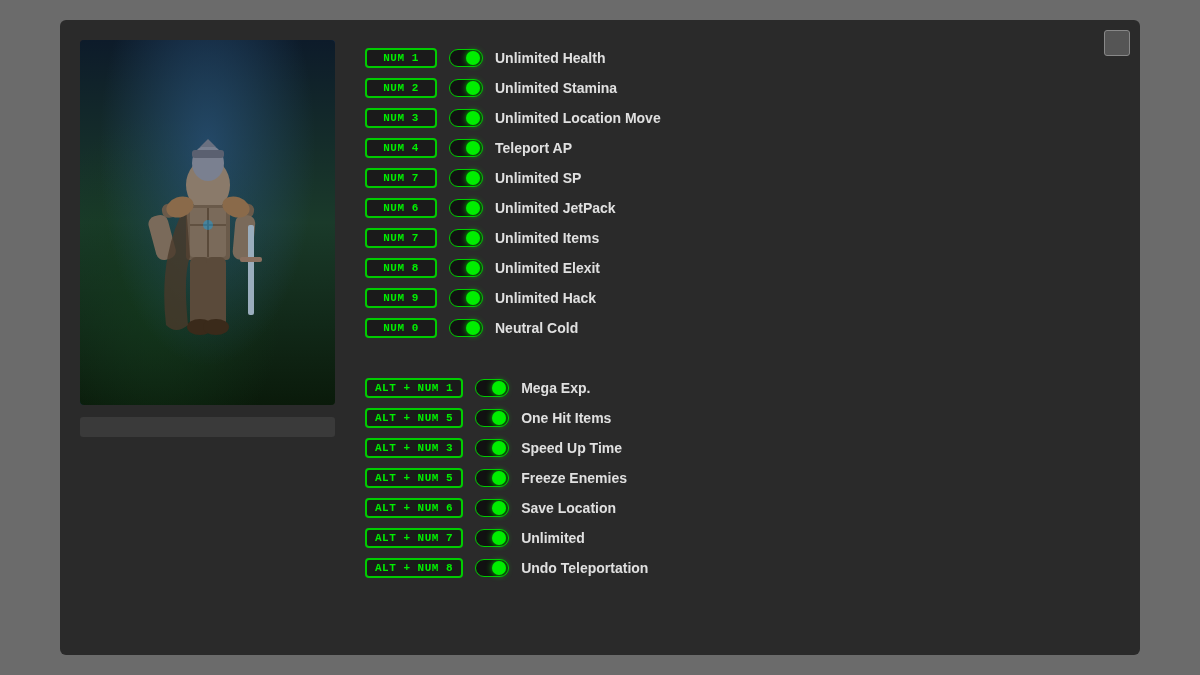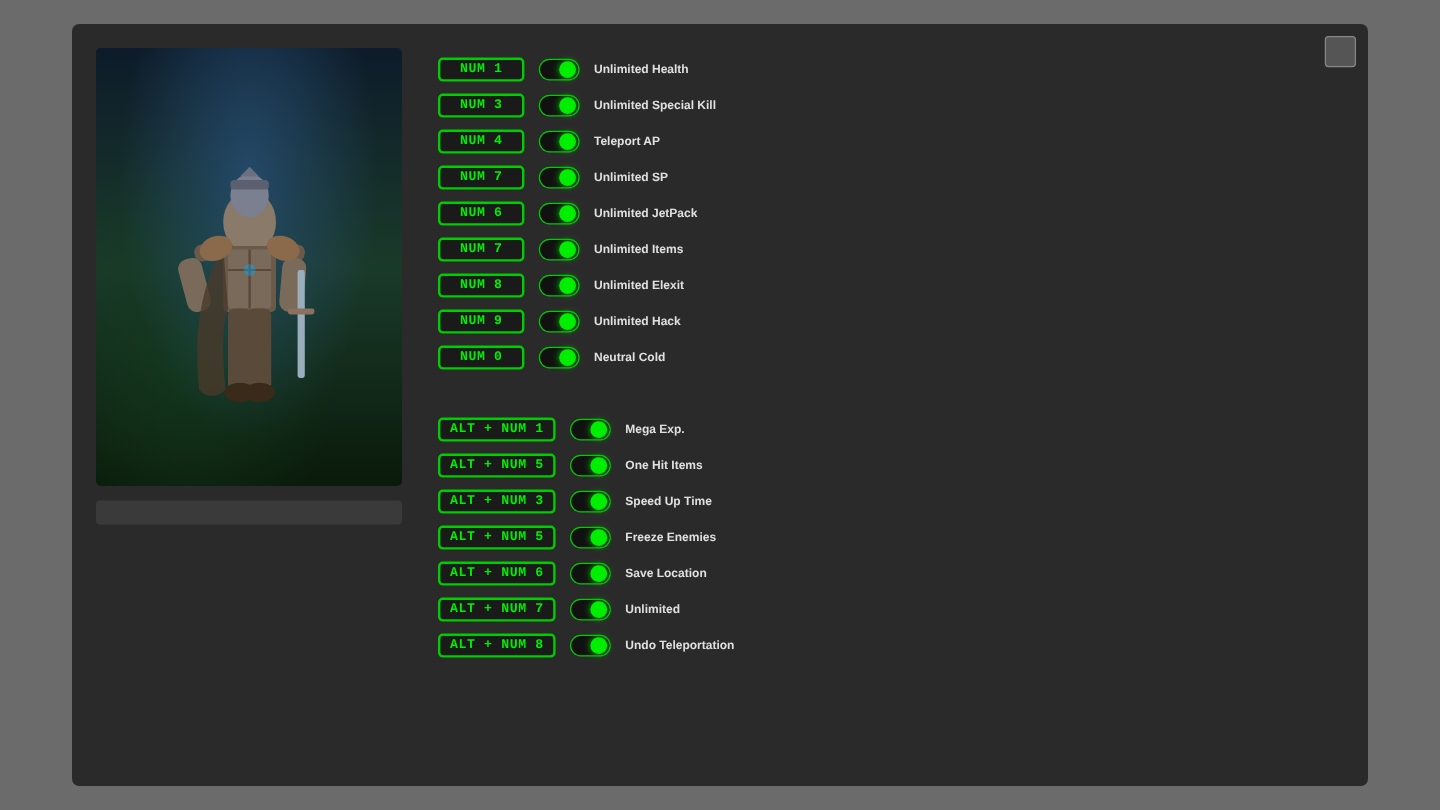--- a/index.html
+++ b/index.html
@@ -157,21 +157,21 @@
       height: 14px;
       background: #00ee00;
       border-radius: 50%;
       top: 1px;
       right: 2px;
       box-shadow: 0 0 6px #00cc00;
     }
 
     .cheat-label {
       color: #e0e0e0;
-      font-size: 10px;
+      font-size: 14px;
       font-weight: bold;
     }
 
     .divider {
       height: 14px;
     }
   </style>
 </head>
 <body>
 
@@ -227,23 +227,28 @@
   </div>
 
   <div class="right-panel">
     <div class="cheats-section" id="num-section">
         <div class="cheat-row">
           <span class="key-badge">NUM 1</span>
           <div class="toggle"></div>
           <span class="cheat-label">Unlimited Health</span>
         </div>
         <div class="cheat-row">
+          <span class="key-badge">NUM 2</span>
+          <div class="toggle"></div>
+          <span class="cheat-label">Unlimited Stamina</span>
+        </div>
+        <div class="cheat-row">
           <span class="key-badge">NUM 3</span>
           <div class="toggle"></div>
-          <span class="cheat-label">Unlimited Special Kill</span>
+          <span class="cheat-label">Unlimited Location Move</span>
         </div>
         <div class="cheat-row">
           <span class="key-badge">NUM 4</span>
           <div class="toggle"></div>
           <span class="cheat-label">Teleport AP</span>
         </div>
         <div class="cheat-row">
           <span class="key-badge">NUM 7</span>
           <div class="toggle"></div>
           <span class="cheat-label">Unlimited SP</span>

